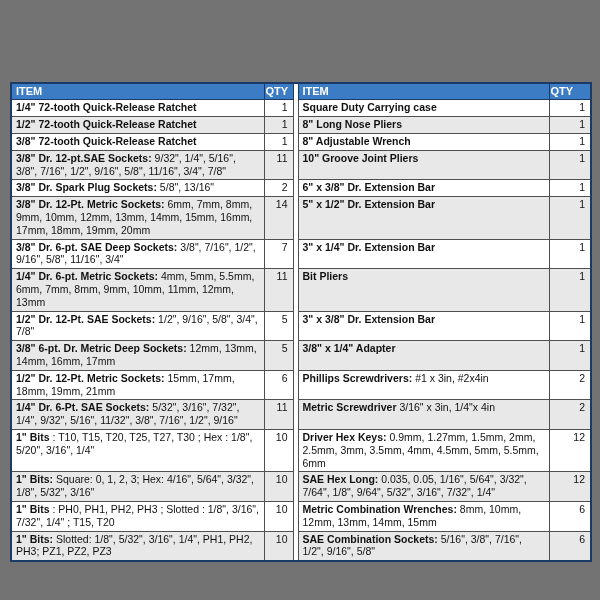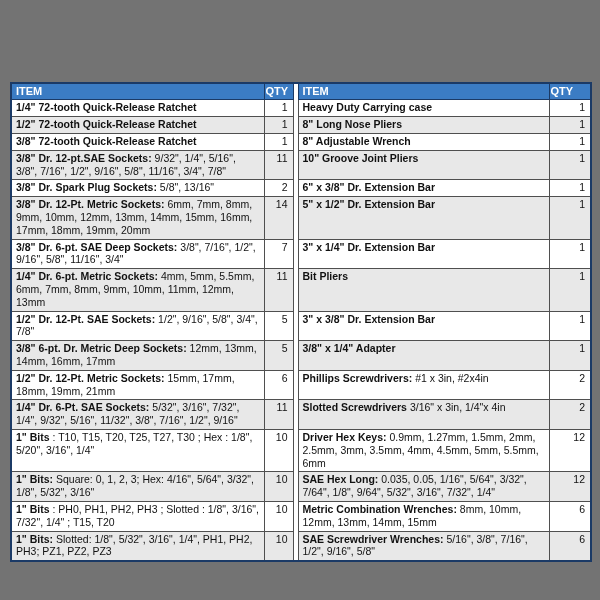--- a/index.html
+++ b/index.html
@@ -63,21 +63,21 @@
         <th class="gap"></th>
         <th class="item">ITEM</th>
         <th class="qty">QTY</th>
       </tr>
     </thead>
     <tbody id="tbody">
   <tr>
     <td class="item"><b>1/4" 72-tooth Quick-Release Ratchet</b><span></span></td>
     <td class="qty">1</td>
     <td class="gap"></td>
-    <td class="item"><b>Heavy Duty Carrying case</b><span></span></td>
+    <td class="item"><b>Square Duty Carrying case</b><span></span></td>
     <td class="qty">1</td>
   </tr>
 
   <tr>
     <td class="item"><b>1/2" 72-tooth Quick-Release Ratchet</b><span></span></td>
     <td class="qty">1</td>
     <td class="gap"></td>
     <td class="item"><b>8" Long Nose Pliers</b><span></span></td>
     <td class="qty">1</td>
   </tr>
@@ -151,21 +151,21 @@
     <td class="qty">6</td>
     <td class="gap"></td>
     <td class="item"><b>Phillips Screwdrivers:</b><span> #1 x 3in, #2x4in</span></td>
     <td class="qty">2</td>
   </tr>
 
   <tr>
     <td class="item"><b>1/4" Dr. 6-Pt. SAE Sockets:</b><span> 5/32", 3/16", 7/32", 1/4", 9/32", 5/16", 11/32", 3/8", 7/16", 1/2", 9/16"</span></td>
     <td class="qty">11</td>
     <td class="gap"></td>
-    <td class="item"><b>Slotted Screwdrivers</b><span> 3/16" x 3in, 1/4"x 4in</span></td>
+    <td class="item"><b>Metric Screwdriver</b><span> 3/16" x 3in, 1/4"x 4in</span></td>
     <td class="qty">2</td>
   </tr>
 
   <tr>
     <td class="item"><b>1" Bits</b><span> : T10, T15, T20, T25, T27, T30 ; Hex : 1/8", 5/20", 3/16", 1/4"</span></td>
     <td class="qty">10</td>
     <td class="gap"></td>
     <td class="item"><b>Driver Hex Keys:</b><span> 0.9mm, 1.27mm, 1.5mm, 2mm, 2.5mm, 3mm, 3.5mm, 4mm, 4.5mm, 5mm, 5.5mm, 6mm</span></td>
     <td class="qty">12</td>
   </tr>
@@ -183,18 +183,18 @@
     <td class="qty">10</td>
     <td class="gap"></td>
     <td class="item"><b>Metric Combination Wrenches:</b><span> 8mm, 10mm, 12mm, 13mm, 14mm, 15mm</span></td>
     <td class="qty">6</td>
   </tr>
 
   <tr>
     <td class="item"><b>1" Bits:</b><span> Slotted: 1/8", 5/32", 3/16", 1/4", PH1, PH2, PH3; PZ1, PZ2, PZ3</span></td>
     <td class="qty">10</td>
     <td class="gap"></td>
-    <td class="item"><b>SAE Screwdriver Wrenches:</b><span> 5/16", 3/8", 7/16", 1/2", 9/16", 5/8"</span></td>
+    <td class="item"><b>SAE Combination Sockets:</b><span> 5/16", 3/8", 7/16", 1/2", 9/16", 5/8"</span></td>
     <td class="qty">6</td>
   </tr>
 </tbody>
   </table>
 </div>
 
 </body></html>

